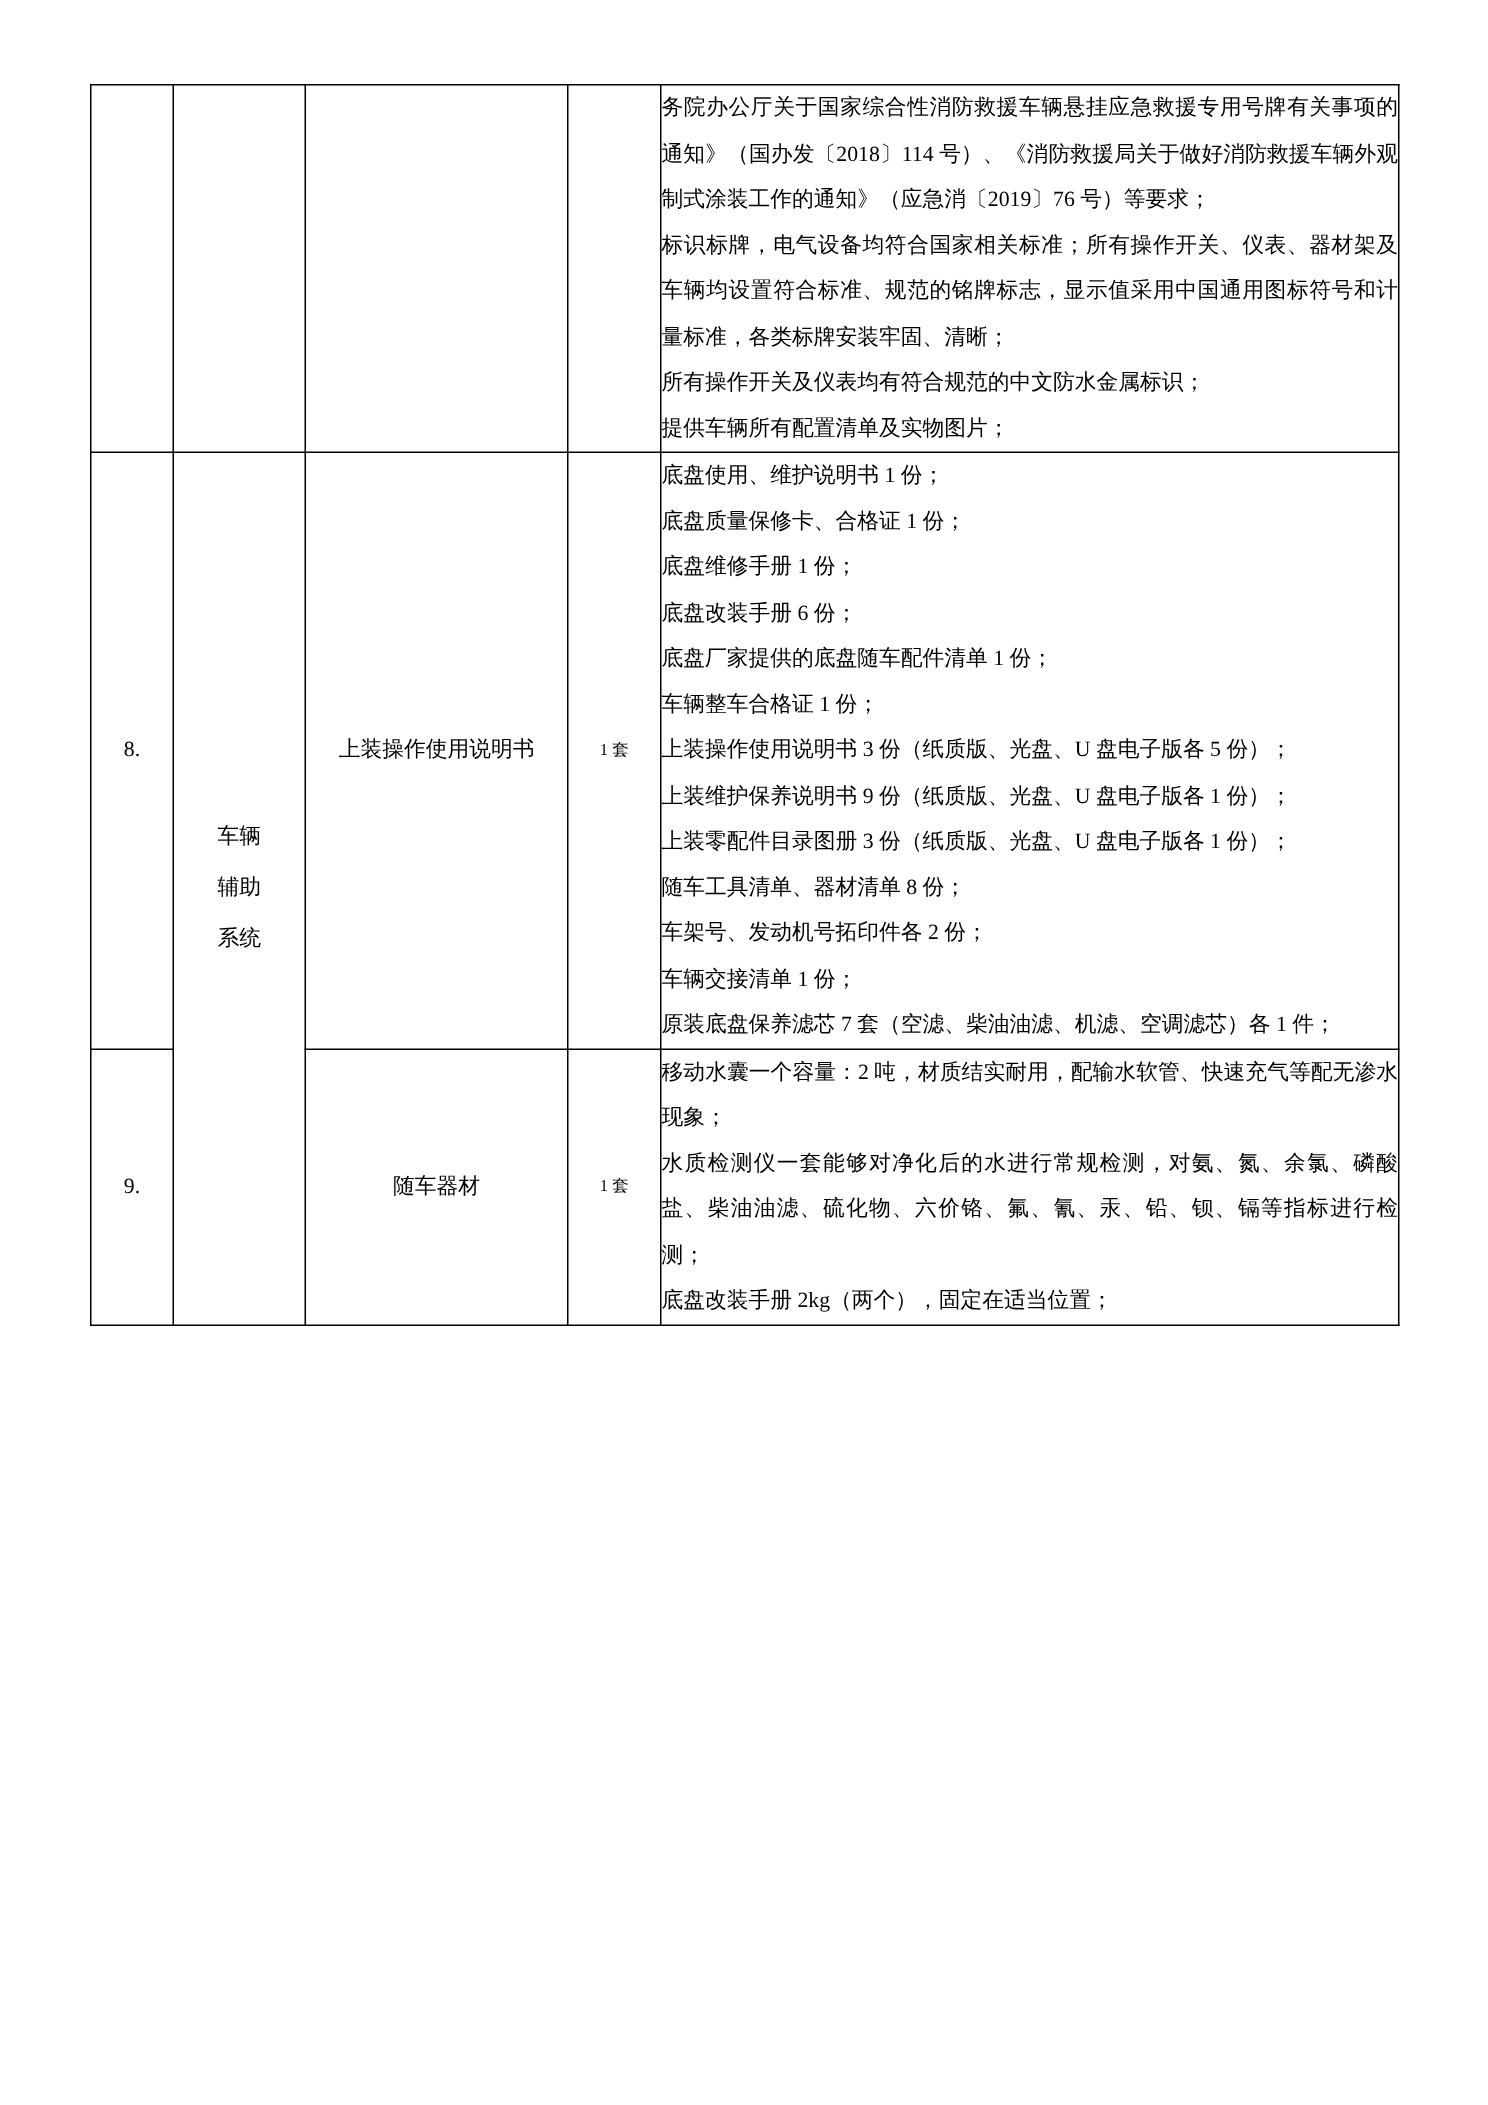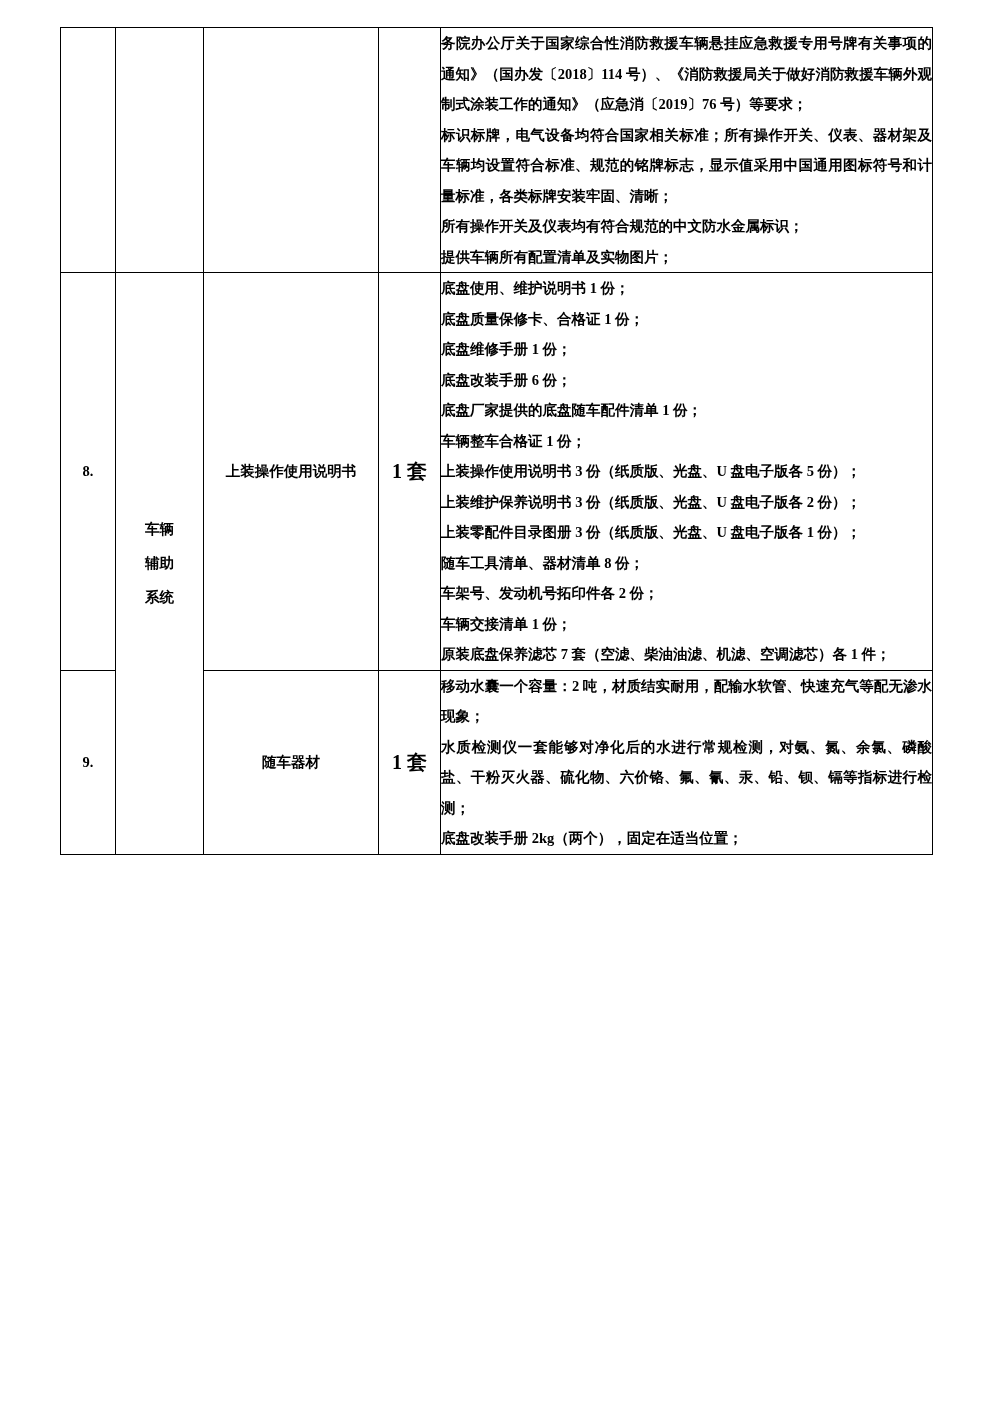--- a/index.html
+++ b/index.html
@@ -11,22 +11,21 @@
     width: 992px;
     height: 1403px;
     font-family: "Liberation Serif", "DejaVu Serif", serif;
     color: #000000;
   }
   .page {
     position: relative;
     width: 992px;
     height: 1157px;
     box-sizing: border-box;
-    padding: 27px 60px 0 60px;
-    font-weight: bold;
+    padding: 56px 60px 0 60px;
   }
   table.spec-table {
     width: 872px;
     border-collapse: collapse;
     table-layout: fixed;
   }
   table.spec-table td {
     border: 1px solid #000000;
     vertical-align: middle;
     padding: 0;
@@ -56,21 +55,21 @@
   .cell-desc p {
     margin: 0;
     padding: 0;
     text-align: justify;
     text-justify: inter-ideograph;
   }
   .sys-label span {
     display: block;
   }
   .qty {
-    font-size: 20px;
+    font-size: 11px;
   }
 </style>
 </head>
 <body>
 
 <div class="page">
   <table class="spec-table">
     <colgroup>
       <col class="c-num">
       <col class="c-sys">
@@ -102,34 +101,34 @@
         <td class="cell-center">上装操作使用说明书</td>
         <td class="cell-center qty">1 套</td>
         <td class="cell-desc">
           <p>底盘使用、维护说明书 1 份；</p>
           <p>底盘质量保修卡、合格证 1 份；</p>
           <p>底盘维修手册 1 份；</p>
           <p>底盘改装手册 6 份；</p>
           <p>底盘厂家提供的底盘随车配件清单 1 份；</p>
           <p>车辆整车合格证 1 份；</p>
           <p>上装操作使用说明书 3 份（纸质版、光盘、U 盘电子版各 5 份）；</p>
-          <p>上装维护保养说明书 3 份（纸质版、光盘、U 盘电子版各 2 份）；</p>
+          <p>上装维护保养说明书 9 份（纸质版、光盘、U 盘电子版各 1 份）；</p>
           <p>上装零配件目录图册 3 份（纸质版、光盘、U 盘电子版各 1 份）；</p>
           <p>随车工具清单、器材清单 8 份；</p>
           <p>车架号、发动机号拓印件各 2 份；</p>
           <p>车辆交接清单 1 份；</p>
           <p>原装底盘保养滤芯 7 套（空滤、柴油油滤、机滤、空调滤芯）各 1 件；</p>
         </td>
       </tr>
 
       <tr>
         <td class="cell-center">9.</td>
         <td class="cell-center">随车器材</td>
         <td class="cell-center qty">1 套</td>
         <td class="cell-desc">
           <p>移动水囊一个容量：2 吨，材质结实耐用，配输水软管、快速充气等配无渗水现象；</p>
-          <p>水质检测仪一套能够对净化后的水进行常规检测，对氨、氮、余氯、磷酸盐、干粉灭火器、硫化物、六价铬、氟、氰、汞、铅、钡、镉等指标进行检测；</p>
+          <p>水质检测仪一套能够对净化后的水进行常规检测，对氨、氮、余氯、磷酸盐、柴油油滤、硫化物、六价铬、氟、氰、汞、铅、钡、镉等指标进行检测；</p>
           <p>底盘改装手册 2kg（两个），固定在适当位置；</p>
         </td>
       </tr>
     </tbody>
   </table>
 </div>
 
 </body></html>

